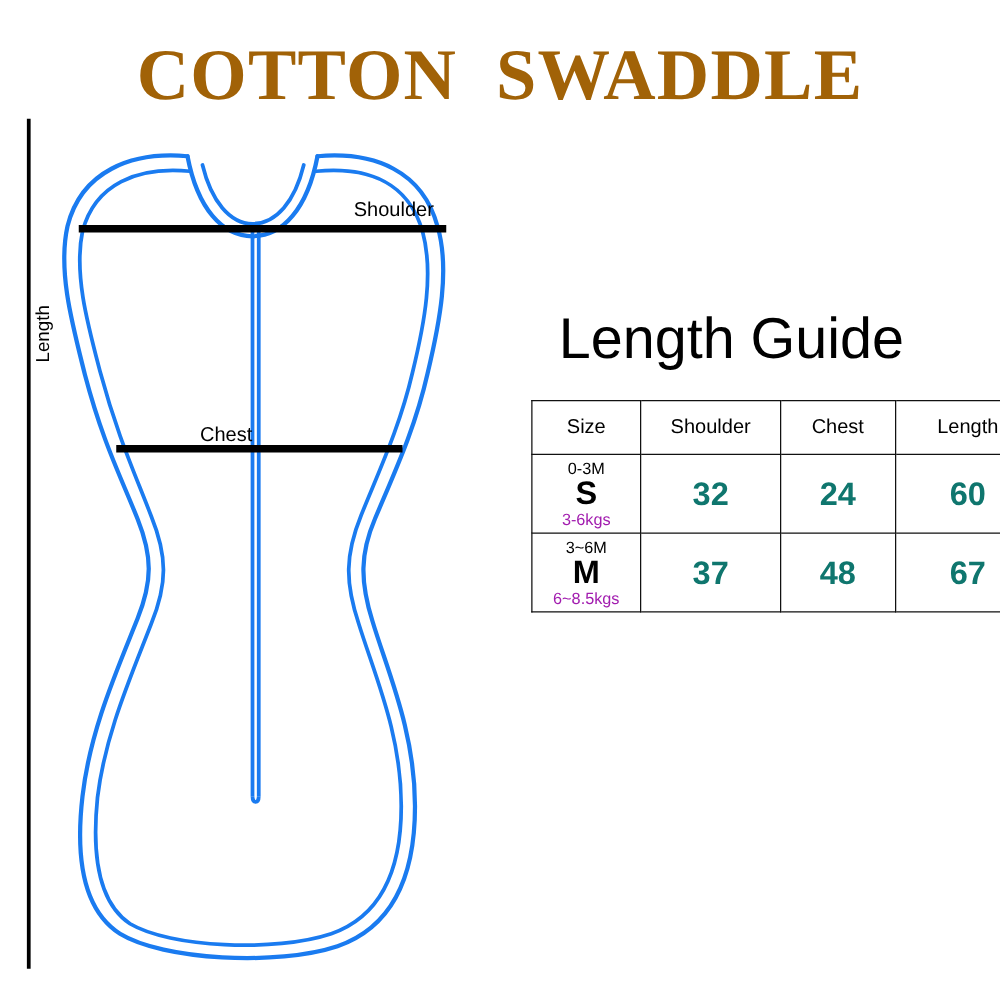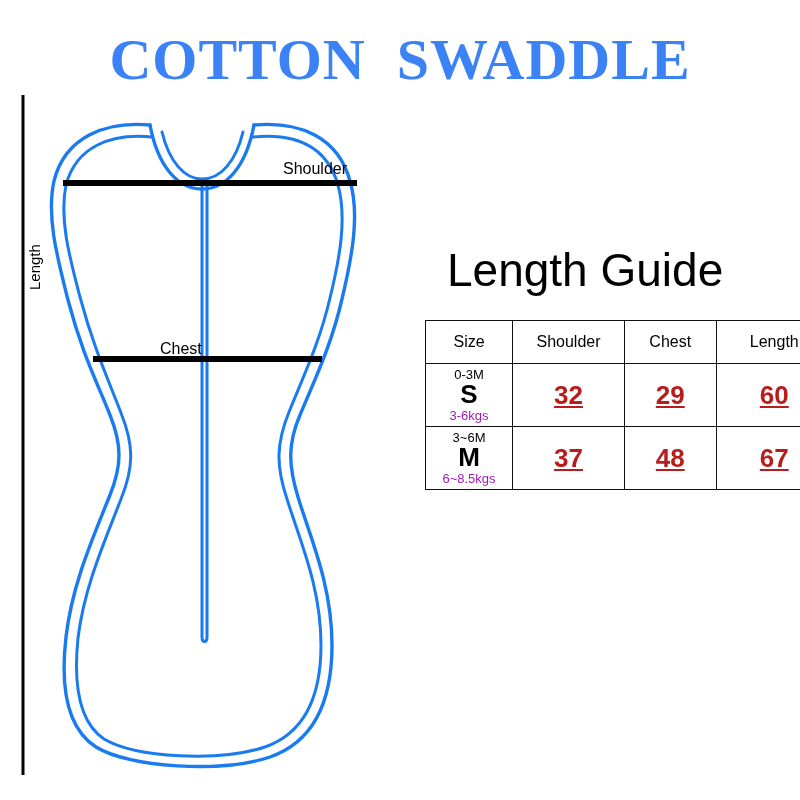--- a/index.html
+++ b/index.html
@@ -24,21 +24,21 @@
   .title {
     position: absolute;
     top: 26px;
     left: 0;
     width: 800px;
     text-align: center;
     font-family: "Liberation Serif", serif;
     font-weight: bold;
     font-size: 58px;
     letter-spacing: 1px;
-    color: #3b82f6;
+    color: #a16207;
     white-space: pre;
   }
 
   
   .garment-wrap {
     position: absolute;
     left: 10px;
     top: 85px;
     width: 420px;
     height: 700px;
@@ -124,22 +124,21 @@
     line-height: 1.05;
   }
   .size-cell .weight {
     font-size: 13px;
     color: #a21caf;
     display: block;
   }
   .num {
     font-size: 26px;
     font-weight: bold;
-    color: #b91c1c;
-    text-decoration: underline;
+    color: #0f766e;
   }
 
   .deviation {
     position: absolute;
     left: 425px;
     top: 503px;
     width: 348px;
     text-align: center;
     font-size: 14px;
     color: #000;
@@ -219,21 +218,21 @@
     <tbody>
       <tr>
         <td>
           <div class="size-cell">
             <span class="age">0-3M</span>
             <span class="letter">S</span>
             <span class="weight">3-6kgs</span>
           </div>
         </td>
         <td class="num">32</td>
-        <td class="num">29</td>
+        <td class="num">24</td>
         <td class="num">60</td>
       </tr>
       <tr>
         <td>
           <div class="size-cell">
             <span class="age">3~6M</span>
             <span class="letter">M</span>
             <span class="weight">6~8.5kgs</span>
           </div>
         </td>

